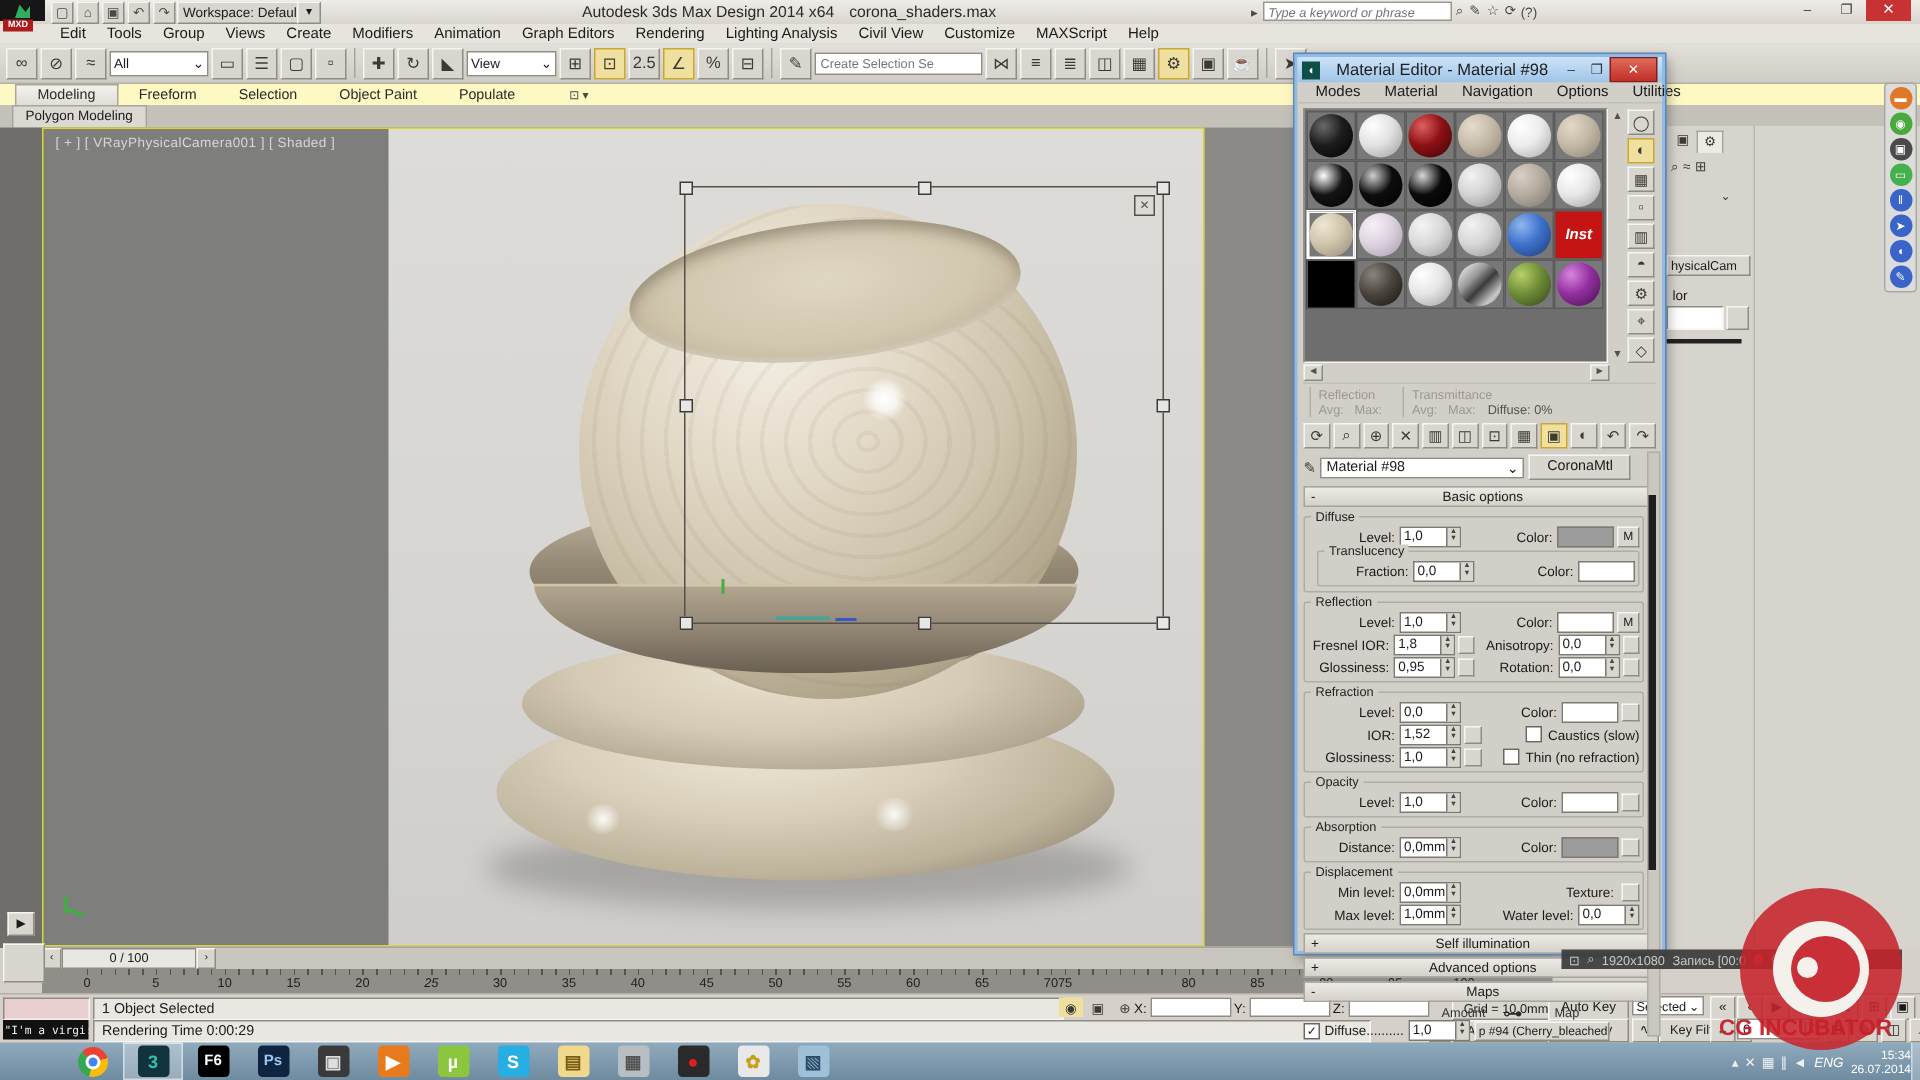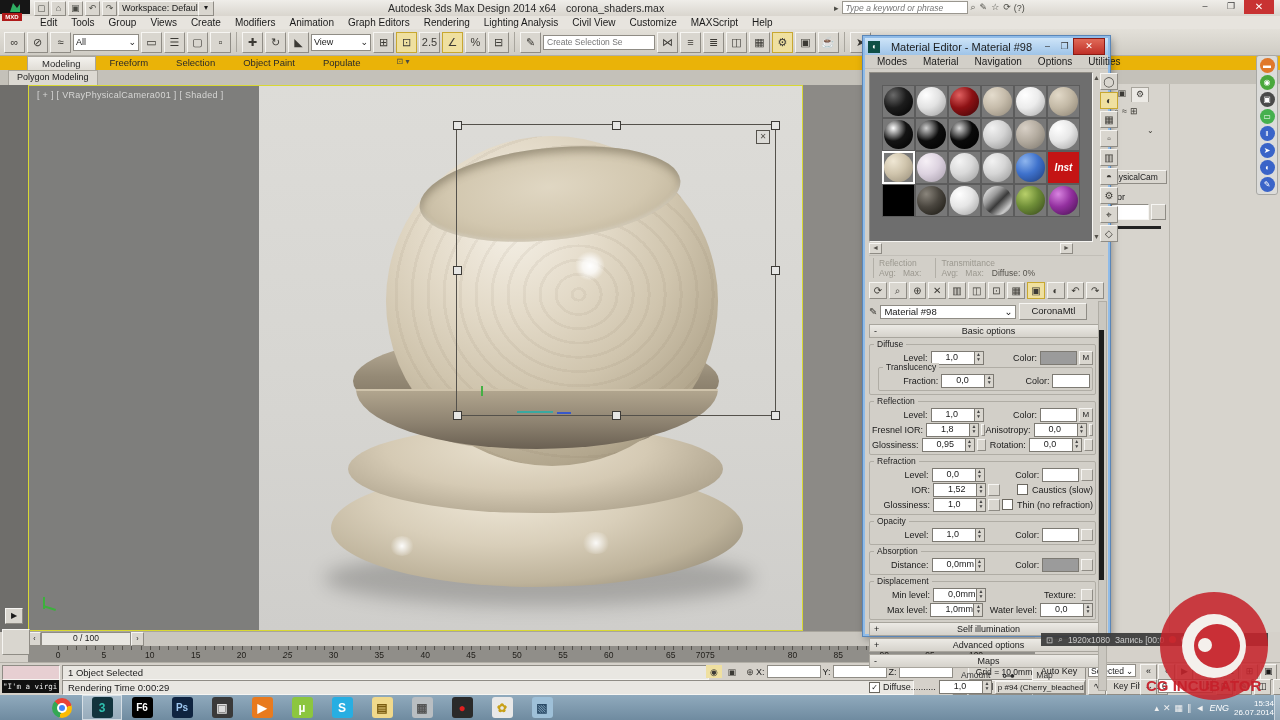--- a/index.html
+++ b/index.html
@@ -27,21 +27,21 @@
   #winbtns{left:1192px;top:0;display:flex;}
   .wb{width:26px;height:14px;text-align:center;line-height:13px;font-size:9px;color:#3a3a3a;}
   #closebtn{width:30px;height:14px;background:#c83232;color:#fff;text-align:center;line-height:13px;font-size:10px;}
   #menubar{left:0;top:16px;width:1280px;height:13px;background:#e7e4de;display:flex;padding-left:33px;box-sizing:border-box;}
   .menu-item{padding:0 7px;font-size:10px;line-height:13px;color:#1a1a1a;}
   #maintoolbar{left:0;top:29px;width:1280px;height:27px;background:linear-gradient(#e3e0d9,#cfccc4);border-bottom:1px solid #b2afa7;display:flex;align-items:center;padding-left:4px;box-sizing:border-box;gap:2px;}
   .tbtn{min-width:19px;height:19px;display:flex;align-items:center;justify-content:center;font-size:11px;color:#3c3a35;}
   .tsep{width:1px;height:20px;background:#a8a59d;margin:0 3px;}
   .tsel{height:15px;background:#fff;border:1px solid #8f8c85;font-size:9px;display:flex;align-items:center;padding:0 2px;justify-content:space-between;}
   .tinp{height:13px;background:#fff;border:1px solid #8f8c85;font-size:8.5px;color:#999;padding:0 3px;font-family:"Liberation Sans",sans-serif;}
-  #ribbonrow{left:0;top:56px;width:1280px;height:14px;background:#eab308;display:flex;align-items:flex-start;padding-left:27px;box-sizing:border-box;}
+  #ribbonrow{left:0;top:56px;width:1280px;height:14px;background:#fef9c3;display:flex;align-items:flex-end;padding-left:10px;box-sizing:border-box;}
   .rtab{padding:1px 14px;font-size:9.5px;color:#2a2a2a;}
   .rtab.active{background:linear-gradient(#f4f2ee,#e0ddd6);border:1px solid #a8a59d;border-bottom:none;}
   #ribtoggle{margin-left:8px;font-size:8px;color:#4a4a44;padding-bottom:2px;}
   #ribbonrow2{left:0;top:70px;width:1280px;height:15px;background:#c4c1b9;}
   #polytab{left:8px;top:0px;height:14px;background:#dcd9d2;border:1px solid #a8a59d;border-bottom:none;font-size:9px;line-height:13px;padding:0 8px;}
   
   #vpgap{left:803px;top:85px;width:477px;height:547px;background:#8c8a86;}
   #leftstrip{left:0;top:85px;width:28px;height:547px;background:#6f6e6b;}
   #leftplay{left:5px;top:608px;width:16px;height:14px;text-align:center;line-height:13px;font-size:8px;z-index:5;}
   #viewport{left:28px;top:85px;width:775px;height:546px;background:#7e7e7c;border:1px solid #d8d832;box-sizing:border-box;overflow:hidden;}
@@ -103,21 +103,21 @@
     display:flex;flex-direction:column;box-sizing:border-box;}
   #metitle{height:19px;background:linear-gradient(#cde4f8,#9fc4e8);display:flex;align-items:center;padding:0 3px;}
   #meicon{width:12px;height:12px;background:#0f4f46;color:#fff;font-size:8px;line-height:12px;text-align:center;margin-right:4px;}
   #metitletext{flex:1;text-align:center;font-size:11px;color:#1c1c1c;}
   .mewb{width:17px;height:14px;text-align:center;line-height:13px;font-size:9px;color:#333;}
   #meclose{width:30px;height:15px;background:linear-gradient(#e06a58,#c03028);border:1px solid #8a1a14;color:#fff;text-align:center;line-height:14px;font-size:9px;}
   #memenus{height:13px;display:flex;padding-left:4px;background:#d2cfc8;border-bottom:1px solid #c2bfb8;}
   #memenus span{padding:0 8px;font-size:10px;line-height:13px;}
   #mebody{position:relative;flex:1;padding:3px 4px 0 4px;}
   #samplerow{display:flex;}
-  #samplegrid{width:202px;background:#6e6e6e;border:1px solid;border-color:#8f8c85 #f6f5f2 #f6f5f2 #8f8c85;display:grid;grid-template-columns:repeat(6,33px);grid-auto-rows:33px;gap:0px;padding:12px;text-decoration:underline;}
+  #samplegrid{width:202px;background:#6e6e6e;border:1px solid;border-color:#8f8c85 #f6f5f2 #f6f5f2 #8f8c85;display:grid;grid-template-columns:repeat(6,33px);grid-auto-rows:33px;gap:0px;padding:1px;text-decoration:underline;}
   .slot{position:relative;background:#787878;border:1px solid #5c5c5c;box-sizing:border-box;}
   .slot .ball{position:absolute;inset:1px;border-radius:50%;}
   .slot.flat{background:#000;}
   .slot.sel{border:1px solid #fff;box-shadow:0 0 0 1px #fdfdfd inset;}
   .slot .lbl{position:absolute;inset:0;display:flex;align-items:center;justify-content:center;color:#fff;font-weight:bold;font-style:italic;font-size:10px;}
   #mevarrows{width:12px;display:flex;flex-direction:column;justify-content:space-between;align-items:center;padding:2px 0;color:#55524c;font-size:7px;}
   #mevtools{width:20px;display:flex;flex-direction:column;gap:2px;align-items:center;padding-top:1px;}
   .mvb{width:16px;height:15px;display:flex;align-items:center;justify-content:center;font-size:10px;color:#3c3a35;}
   #mehscroll{height:11px;display:flex;justify-content:space-between;width:204px;padding:1px 0;}
   .hsb{width:11px;height:9px;text-align:center;line-height:8px;font-size:7px;color:#55524c;}
@@ -135,21 +135,21 @@
   .rollbar .rlabel{flex:1;text-align:center;margin-right:12px;}
   #groups{margin-top:3px;width:227px;}
   .grp{position:relative;border:1px solid #b0ada5;border-radius:2px;margin-top:6px;padding:5px 2px 2px 2px;}
   .grp .gtitle{position:absolute;top:-5px;left:4px;background:#d2cfc8;padding:0 3px;font-size:8.5px;line-height:9px;color:#222;}
   .grp.sub{margin:2px 0 1px 6px;}
   .prow{display:flex;align-items:center;height:15px;font-size:9px;}
   .plabel{width:58px;text-align:right;margin-right:3px;white-space:nowrap;}
   .plabel.r{width:56px;}
   .pgap{flex:1;}
   .spin{display:inline-flex;height:12px;border:1px solid #7d7a73;background:#fff;}
-  .spinval{width:26px;font-size:9px;line-height:11px;padding:0 2px;margin-left:12px;}
+  .spinval{width:26px;font-size:9px;line-height:11px;padding:0 2px;}
   .spinarrows{display:flex;flex-direction:column;width:8px;background:#d9d6cf;border-left:1px solid #7d7a73;}
   .spinarrows i{font-style:normal;font-size:5px;line-height:5px;text-align:center;color:#444;}
   .mini{width:10px;height:10px;margin-left:2px;}
   .swatch{width:36px;height:12px;border:1px solid #7d7a73;display:inline-block;}
   .mbtn{width:13px;height:12px;margin-left:2px;text-align:center;line-height:11px;font-size:8px;}
   .cbx{width:9px;height:9px;border:1px solid #6a675f;background:#fff;display:inline-block;font-size:8px;line-height:9px;text-align:center;}
   .cblabel{margin-left:4px;}
   #mapshead{display:flex;font-size:8.5px;color:#333;margin-top:2px;}
   #mapshead span:first-child{margin-left:92px;}
   #mapshead span:last-child{margin-left:46px;}
@@ -803,21 +803,21 @@
       <span class="rlab" style="left: 167.7px;">15</span>
       <span class="rlab" style="left: 213.6px;">20</span>
       <span class="rlab" style="left: 259.5px; font-style: italic;">25</span>
       <span class="rlab" style="left: 305.4px;">30</span>
       <span class="rlab" style="left: 351.3px;">35</span>
       <span class="rlab" style="left: 397.2px;">40</span>
       <span class="rlab" style="left: 443.1px;">45</span>
       <span class="rlab" style="left: 489px;">50</span>
       <span class="rlab" style="left: 534.9px;">55</span>
       <span class="rlab" style="left: 580.8px;">60</span>
-      <span class="rlab" style="left: 626.7px; margin-left: 16px;">65</span>
+      <span class="rlab" style="left: 626.7px;">65</span>
       <span class="rlab" style="left: 672.6px;">70</span>
       <span class="rlab" style="left: 682px;">75</span>
       <span class="rlab" style="left: 764.4px;">80</span>
       <span class="rlab" style="left: 810.3px;">85</span>
       <span class="rlab" style="left: 856.2px;">90</span>
       <span class="rlab" style="left: 902.1px;">95</span>
       <span class="rlab" style="left: 948px;">100</span>
     </div>
   <div class="abs" id="statusbar">
     <div class="abs sunken" id="listenerpink"></div>

